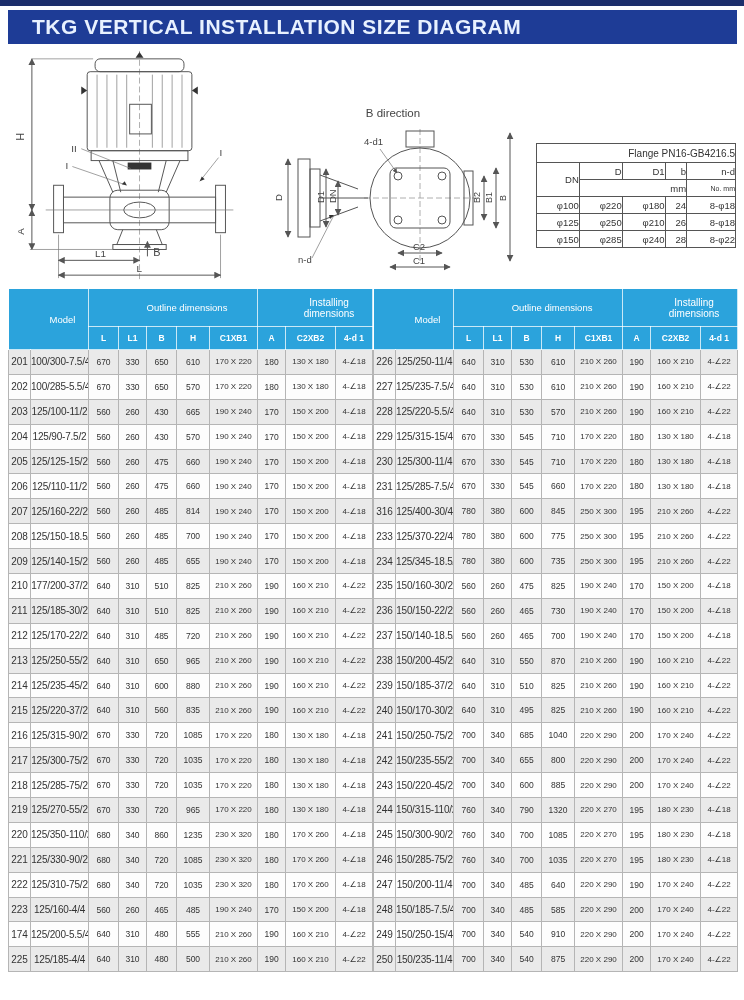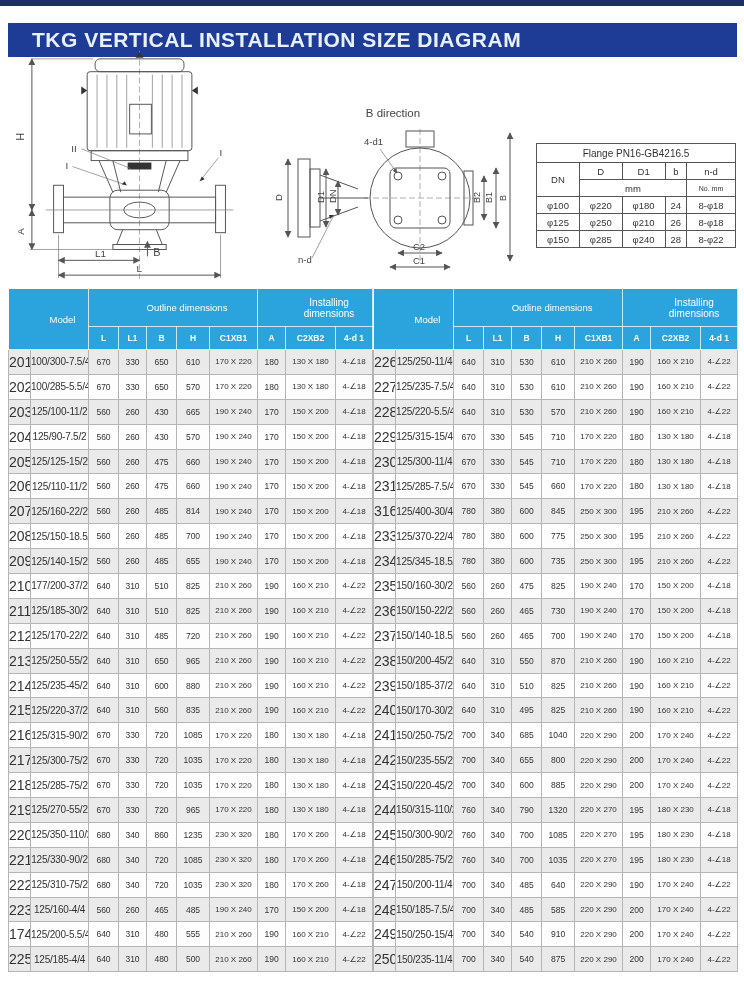--- a/index.html
+++ b/index.html
@@ -2,52 +2,52 @@
 <html><head>
 <meta charset="utf-8">
 <style>
   * { margin:0; padding:0; box-sizing:border-box; }
   html,body { background:#fff; }
   body { font-family:"Liberation Sans", sans-serif; }
   #page { position:relative; width:744px; height:1000px; background:#fff; overflow:hidden; }
 
   #top-strip { position:absolute; left:0; top:0; width:744px; height:6px; background:#1c2e6b; }
   #banner { position:absolute; left:8px; top:10px; width:729px; height:34px; background:#1e3c96;
-            display:flex; align-items:center; padding-left:24px;margin-top:13px; }
+            display:flex; align-items:center; padding-left:24px; }
   #banner .title { color:#e8f1ff; font-size:21px; font-weight:bold; letter-spacing:.5px; }
 
   
   #diagram { position:absolute; left:0; top:45px; width:744px; height:242px; }
   svg { stroke:#555; fill:none; stroke-width:1; }
   svg text { stroke:none; fill:#444; font-family:"Liberation Sans", sans-serif; }
   .dash { stroke-dasharray:6 3; stroke:#999; stroke-width:.8; }
   .thin { stroke-width:.7; stroke:#777; }
   .dark { fill:#333; stroke:none; }
 
   #notes { position:absolute; left:182px; top:243px; font-size:9.5px; color:#333; line-height:12px; white-space:pre; }
 
   
   #flange-wrap { position:absolute; left:536px; top:98px; width:200px; }
   #flange { border-collapse:collapse; width:100%; font-size:9.5px; color:#333; }
-  #flange th, #flange td { border:1px solid #555; text-align:center; height:17px; font-weight:normal; }
+  #flange th, #flange td { border:1px solid #555; text-align:right; height:17px; font-weight:normal; }
   #flange .ft-title { height:19px; font-size:10px; }
   #flange .ft-note { font-size:7px; }
 
   
   #main-tables { position:absolute; left:8px; top:288px; width:729px; display:flex; }
   table.half { border-collapse:collapse; table-layout:fixed; width:364.5px; }
   table.half th { background:#2ba3dc; color:#fff; font-weight:normal; border:1px solid rgba(255,255,255,.75); }
   table.half .grp th.gh { font-size:9.5px; height:38px;padding-left:28px; }
   table.half .grp th.gh-small { font-size:10px; }
   table.half th.model-h { font-size:10px; }
   table.half .sub th { font-size:8.5px; font-weight:bold; height:23px; }
   table.half td { border:1px solid #b5b5b5; height:24.9px; text-align:center;
                   font-size:8.5px; color:#333; overflow:hidden; white-space:nowrap; }
   table.half td.c-model { font-size:10px; letter-spacing:-.2px; }
-  table.half td.c-no { font-size:14px; }
+  table.half td.c-no { font-size:10px; }
   table.half td.c-pair { font-size:8px; }
   table.half tr.odd td { background:#eaeaea; }
   table.half tr.even td { background:#fdfdfd; }
   table.half { border:1.5px solid #444; }
 </style>
 </head>
 <body>
 
 <div id="page">
   <div id="top-strip"></div>

